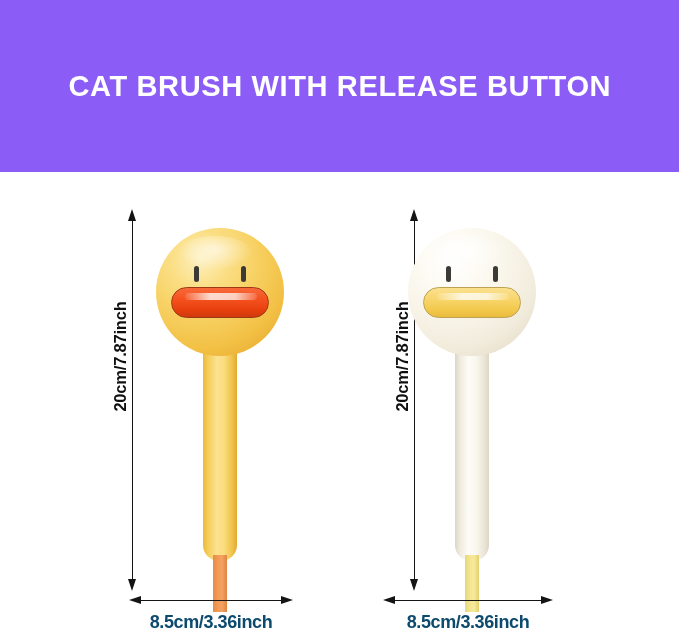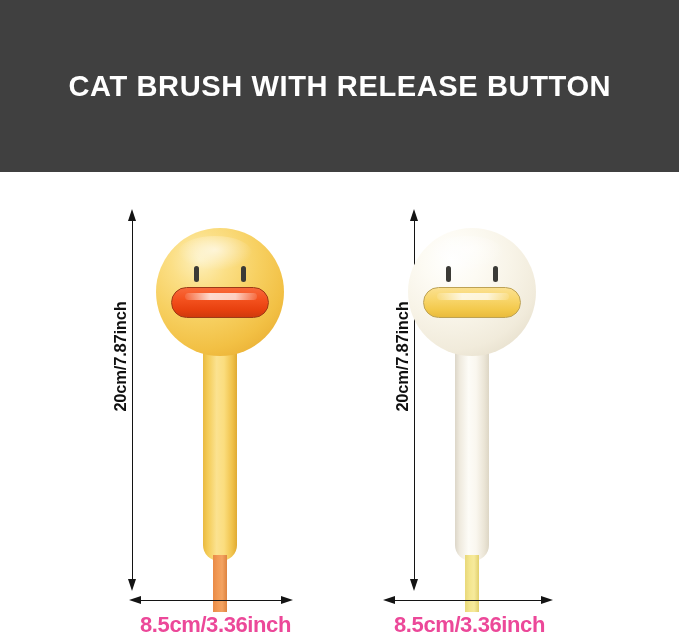--- a/index.html
+++ b/index.html
@@ -8,21 +8,21 @@
     background: #ffffff;
     font-family: "Liberation Sans", sans-serif;
     overflow: hidden;
   }
   .page { position: relative; width: 679px; height: 637px; background:#fff; }
 
   
   .banner {
     position: absolute; left: 0; top: 0;
     width: 679px; height: 172px;
-    background: #404040;
+    background: #8b5cf6;
     display: flex; flex-direction: column;
     align-items: center; justify-content: center;
   }
   .banner-sub {
     color: #ffffff;
     font-size: 30px;
     font-weight: 700;
     letter-spacing: 0.6px;
     line-height: 1;
     white-space: nowrap;
@@ -89,23 +89,23 @@
     content: ""; position: absolute; top: -4.5px;
     border-top: 4.5px solid transparent;
     border-bottom: 4.5px solid transparent;
   }
   .hdim::before { left: -11px;  border-right: 12px solid #141414; }
   .hdim::after  { right: -11px; border-left: 12px solid #141414; }
 
   .hlabel {
     position: absolute;
     top: 440px;
-    font-size: 22px;
-    font-weight: 700;
-    color: #ec4899;
+    font-size: 18px;
+    font-weight: 700;
+    color: #0c4a6e;
     letter-spacing: -0.4px;
     white-space: nowrap;
     text-align: center;
   }
   .hlabel.left  { left: 50px;  width: 142px; }
   .hlabel.right { left: 22px;  width: 148px; }
 
   
   .brush { position: absolute; top: 56px; }
   .brush.left  { left: 66px; }

